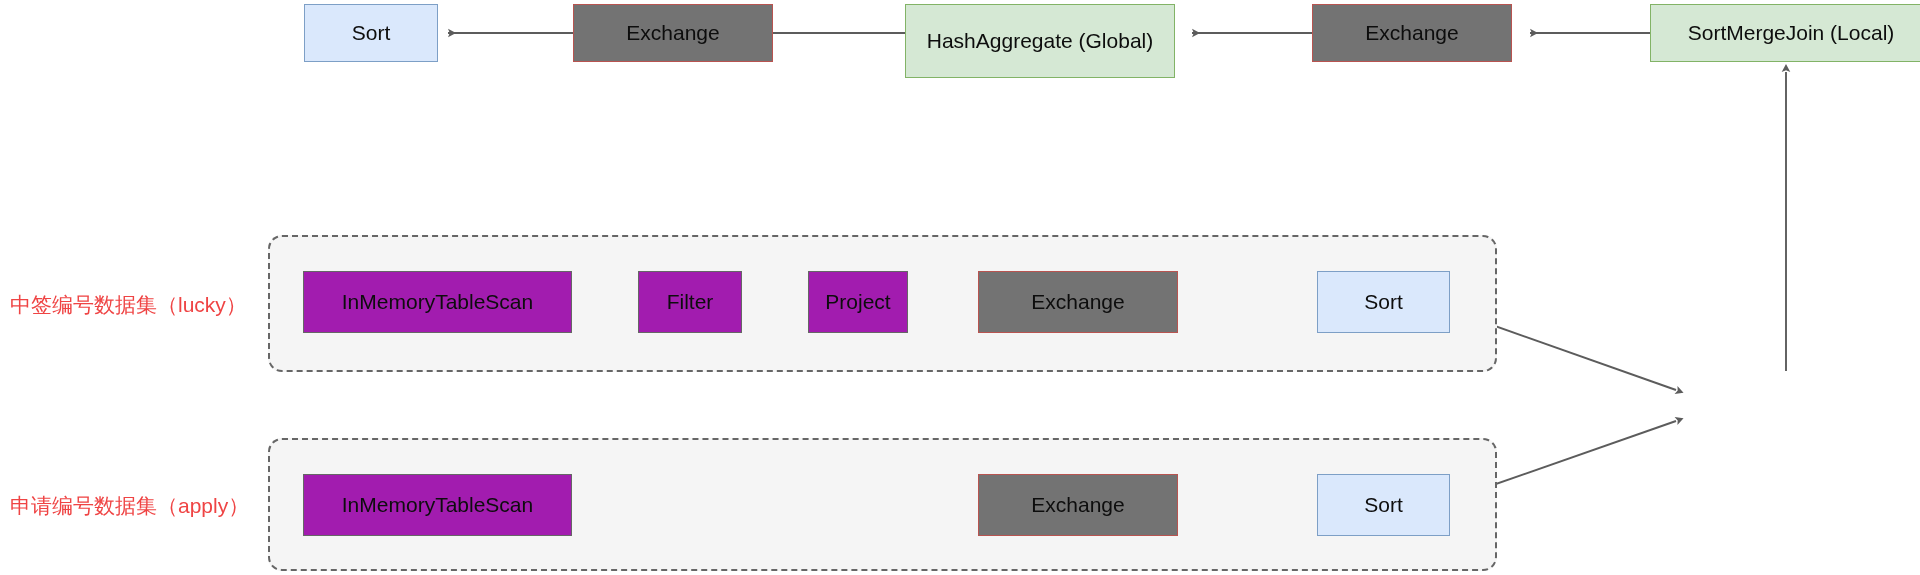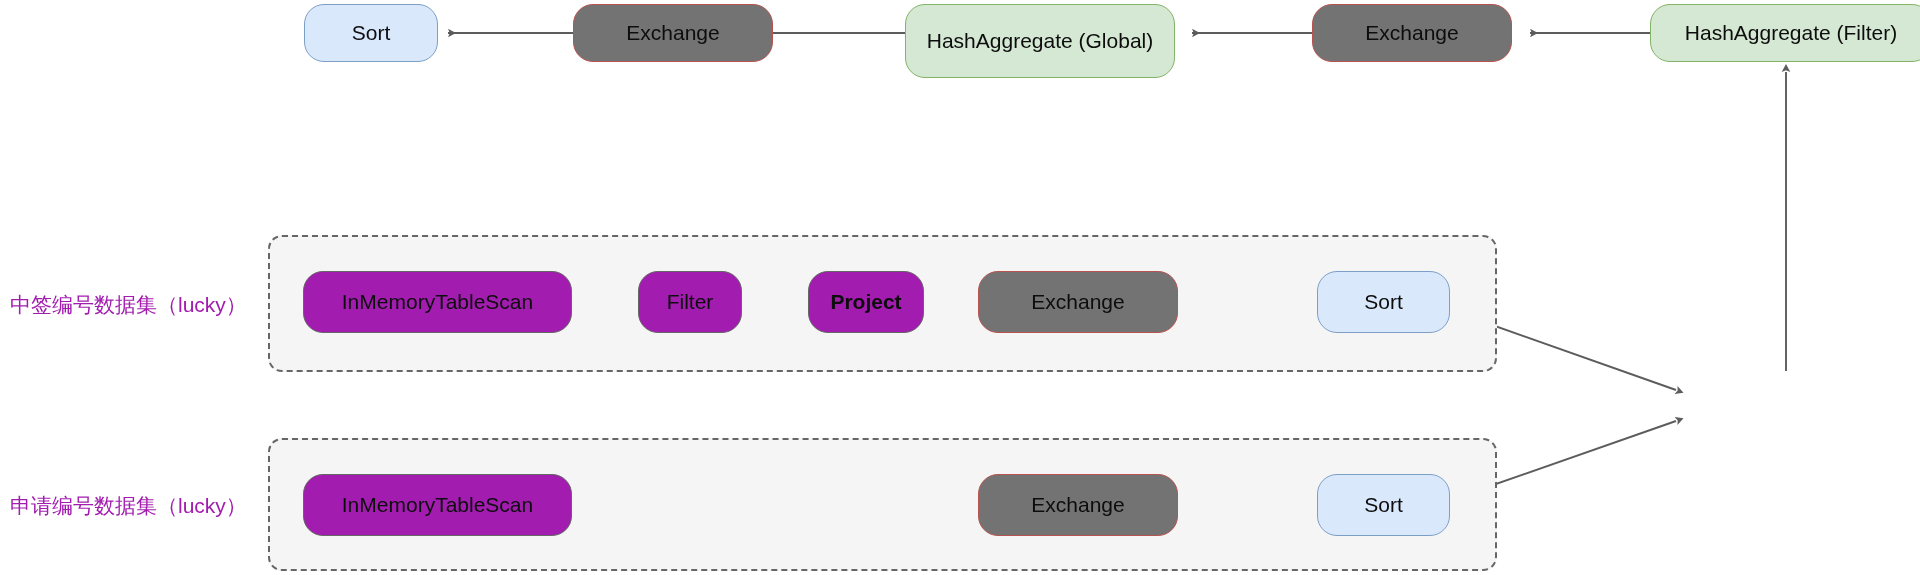--- a/index.html
+++ b/index.html
@@ -28,21 +28,21 @@
   .group-box {
     position: absolute;
     background: #f5f5f5;
     border: 2px dashed #666666;
     border-radius: 14px;
     box-sizing: border-box;
   }
   .node {
     position: absolute;
     box-sizing: border-box;
-    border-radius: 20px;
+    border-radius: 0;
     display: flex;
     align-items: center;
     justify-content: center;
     font-size: 21px;
     line-height: 1.1;
     color: #0d0d0d;
     text-align: center;
     white-space: nowrap;
   }
   .node.blue {
@@ -57,21 +57,21 @@
     background: #d5e8d4;
     border: 1.6px solid #82b366;
   }
   .node.plain {
     background: #a21caf;
     border: 1.6px solid #666666;
   }
   .side-label {
     position: absolute;
     font-size: 21px;
-    color: #a21caf;
+    color: #ef4444;
     white-space: nowrap;
   }
 </style>
 </head>
 <body>
 
 <div id="canvas">
 
   <svg class="edges" viewBox="0 0 1920 575" xmlns="http://www.w3.org/2000/svg">
     <defs>
@@ -117,53 +117,53 @@
 
   <div class="node green" style="left:905px; top:4px; width:270px; height:74px;">
     <span>HashAggregate (Global)</span>
   </div>
 
   <div class="node pink" style="left:1312px; top:4px; width:200px; height:58px;">
     <span>Exchange</span>
   </div>
 
   <div class="node green" style="left:1650px; top:4px; width:282px; height:58px;">
-    <span>HashAggregate (Filter)</span>
+    <span>SortMergeJoin (Local)</span>
   </div>
 
   <div class="group-box" style="left:268px; top:235px; width:1229px; height:137px;"></div>
 
   <div class="side-label" style="left:10px; top:291px;">
     <span>中签编号数据集（lucky）</span>
   </div>
 
   <div class="node plain" style="left:303px; top:271px; width:269px; height:62px;">
     <span>InMemoryTableScan</span>
   </div>
 
   <div class="node plain" style="left:638px; top:271px; width:104px; height:62px;">
     <span>Filter</span>
   </div>
 
-  <div class="node plain" style="left:808px; top:271px; width:116px; height:62px;font-weight:bold;">
+  <div class="node plain" style="left:808px; top:271px; width:100px; height:62px;">
     <span>Project</span>
   </div>
 
   <div class="node pink" style="left:978px; top:271px; width:200px; height:62px;">
     <span>Exchange</span>
   </div>
 
   <div class="node blue" style="left:1317px; top:271px; width:133px; height:62px;">
     <span>Sort</span>
   </div>
 
   <div class="group-box" style="left:268px; top:438px; width:1229px; height:133px;"></div>
 
   <div class="side-label" style="left:10px; top:492px;">
-    <span>申请编号数据集（lucky）</span>
+    <span>申请编号数据集（apply）</span>
   </div>
 
   <div class="node plain" style="left:303px; top:474px; width:269px; height:62px;">
     <span>InMemoryTableScan</span>
   </div>
 
   <div class="node pink" style="left:978px; top:474px; width:200px; height:62px;">
     <span>Exchange</span>
   </div>
 

